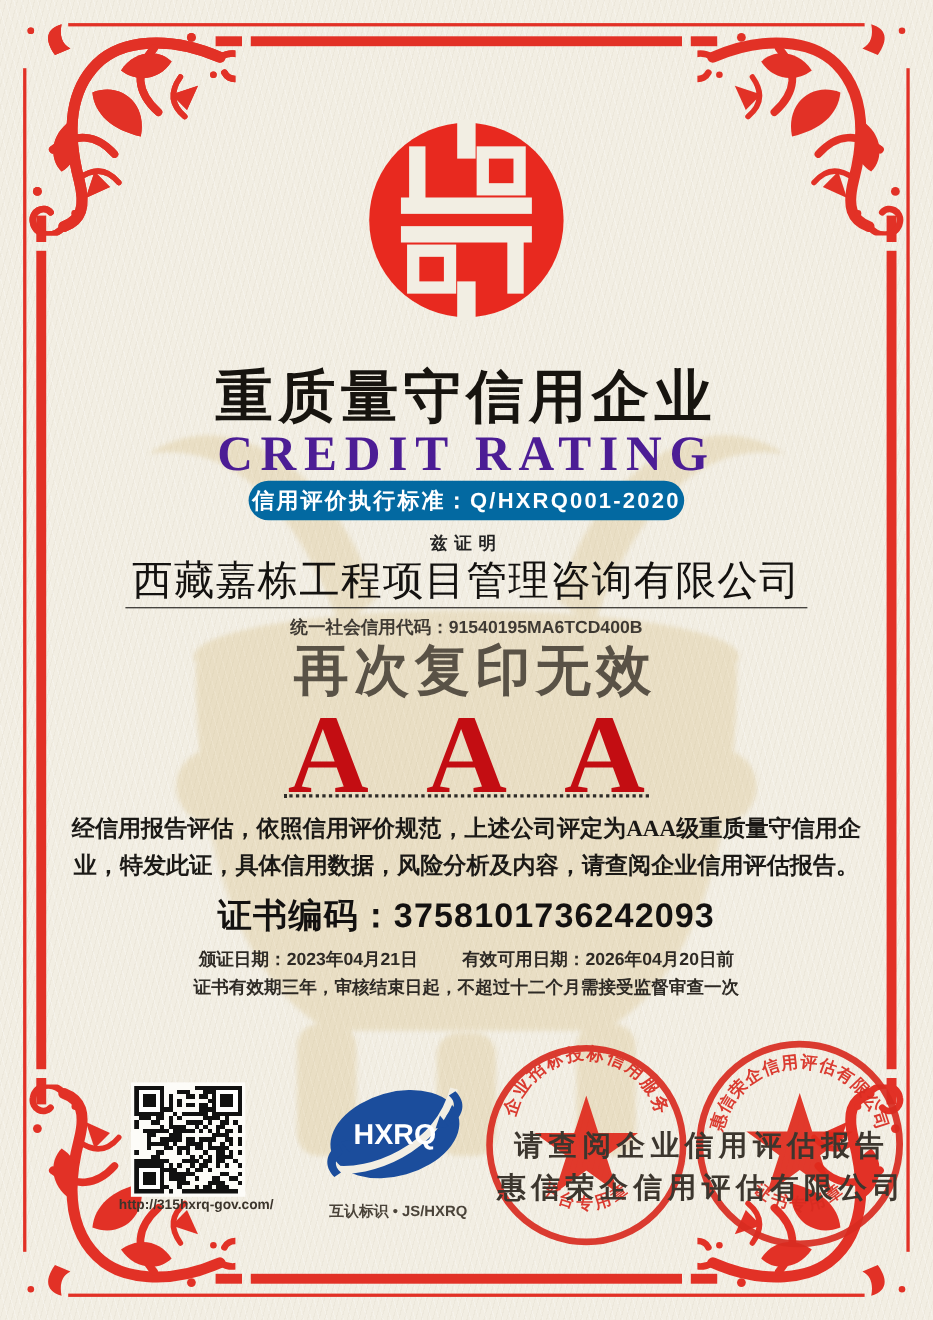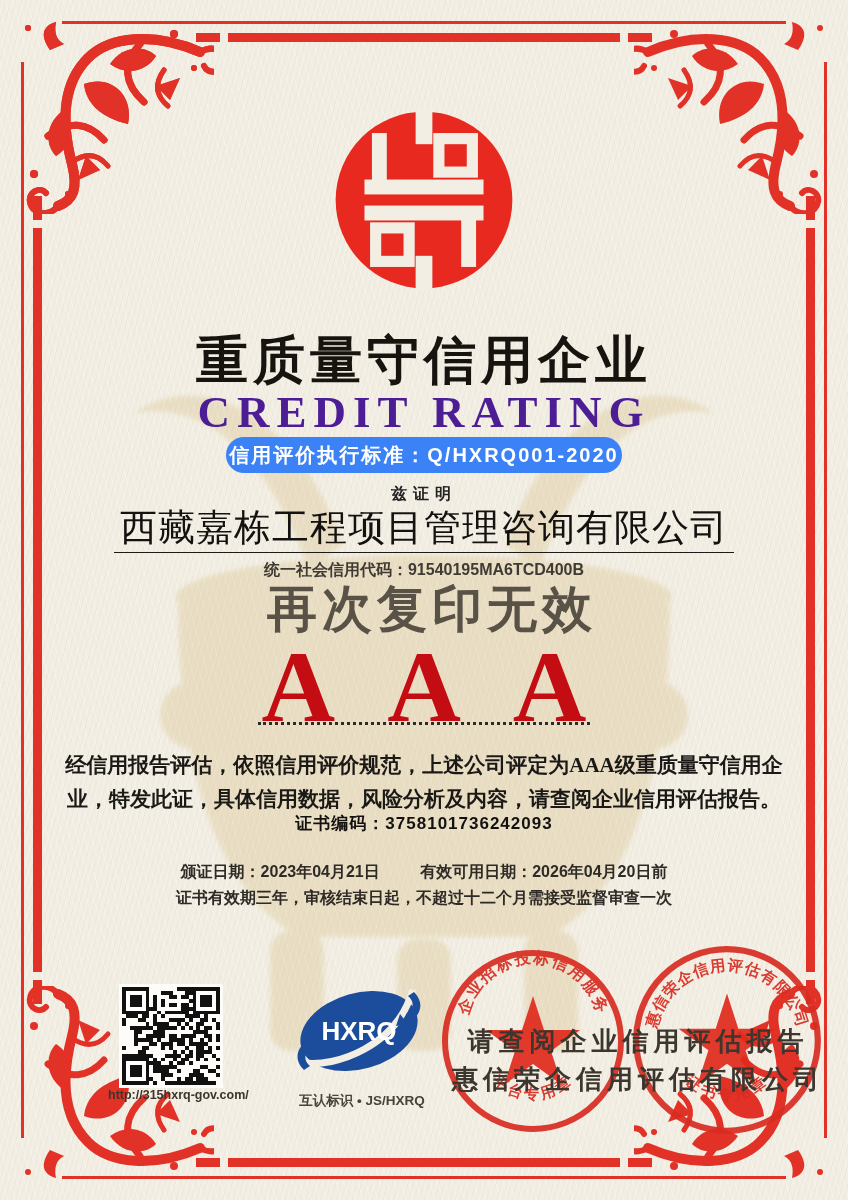--- a/index.html
+++ b/index.html
@@ -27,21 +27,21 @@
   
   .emblem{position:absolute;left:331px;top:106px;width:186px;height:188px;z-index:4;}
   
   .t-cn{position:absolute;left:0;right:0;top:326px;text-align:center;z-index:4;
     font-family:"Liberation Serif","DejaVu Serif",serif;font-weight:bold;
     font-size:52px;letter-spacing:5px;color:#17140f;}
   .t-en{position:absolute;left:0;right:0;top:386px;text-align:center;z-index:4;
     font-family:"Liberation Serif","DejaVu Serif",serif;font-weight:bold;
     font-size:45px;letter-spacing:7px;color:#4c1d95;}
   .banner{position:absolute;left:226px;top:437px;width:396px;height:36px;z-index:4;
-    background:#3b82f6;border-radius:18px;display:flex;align-items:center;justify-content:center;
+    background:#0369a1;border-radius:18px;display:flex;align-items:center;justify-content:center;
     color:#fff;font-weight:bold;font-size:20px;letter-spacing:2px;}
   .certify-intro{position:absolute;left:0;right:0;top:484px;text-align:center;z-index:4;
     font-family:Liberation Sans, sans-serif;font-weight:bold;
     font-size:16px;letter-spacing:6px;color:#222;}
   .company{position:absolute;left:64px;right:64px;top:503px;text-align:center;z-index:4;
     font-family:"Liberation Serif","DejaVu Serif",serif;
     font-size:37px;letter-spacing:1px;color:#141210;padding-bottom:6px;}
   .company-underline{position:absolute;left:114px;width:620px;top:552px;height:1px;background:#1d1b18;z-index:4;}
   .credit-code{position:absolute;left:0;right:0;top:560px;text-align:center;z-index:4;
     font-weight:bold;font-size:16px;color:#3f3a33;}
@@ -51,23 +51,23 @@
     font-weight:bold;font-size:50px;letter-spacing:5px;color:#413a31;opacity:.85;z-index:5;}
   .grade-label{position:absolute;left:0;right:0;bottom:0;text-align:center;
     font-family:"Liberation Serif","DejaVu Serif",serif;font-weight:bold;
     font-size:27px;letter-spacing:2px;color:#17140f;z-index:4;}
   .grade-aaa{position:absolute;left:0;right:0;top:628px;text-align:center;z-index:4;
     font-family:"Liberation Serif","DejaVu Serif",serif;font-weight:bold;
     font-size:102px;letter-spacing:52px;padding-left:52px;color:#c30d12;}
   .dotline{position:absolute;left:258px;width:332px;top:722px;border-top:3px dotted #2e2b27;z-index:4;}
   .paragraph{position:absolute;left:52px;width:744px;top:736px;z-index:4;text-align:center;
     font-family:"Liberation Serif","DejaVu Serif",serif;font-weight:bold;
-    font-size:21px;line-height:34px;color:#1b1916;margin-top:12px;}
+    font-size:21px;line-height:34px;color:#1b1916;}
   .cert-no{position:absolute;left:0;right:0;top:812px;text-align:center;z-index:4;
-    font-weight:bold;font-size:17px;letter-spacing:1px;color:#131110;}
+    font-weight:bold;font-size:31px;letter-spacing:1px;color:#131110;}
   .dates{position:absolute;left:0;right:0;top:862px;text-align:center;z-index:4;
     font-weight:bold;font-size:16px;color:#2e2a25;}
   .dates span{margin:0 18px;}
   .note{position:absolute;left:0;right:0;top:888px;text-align:center;z-index:4;
     font-weight:bold;font-size:16px;color:#2e2a25;}
   
   .qr{position:absolute;left:119px;top:984px;width:98px;height:98px;background:#fdfcf8;padding:3px;z-index:4;}
   .qr svg{width:100%;height:100%;shape-rendering:crispEdges;}
   .qr-url{position:absolute;left:108px;top:1088px;width:160px;z-index:4;
     font-weight:bold;font-size:12.5px;color:#3c352c;}

